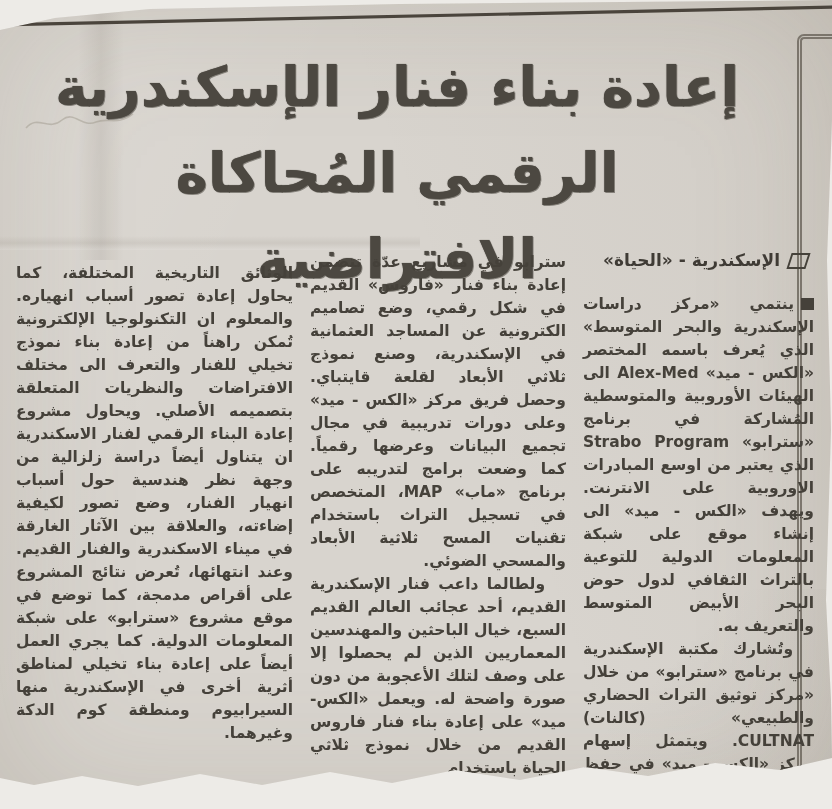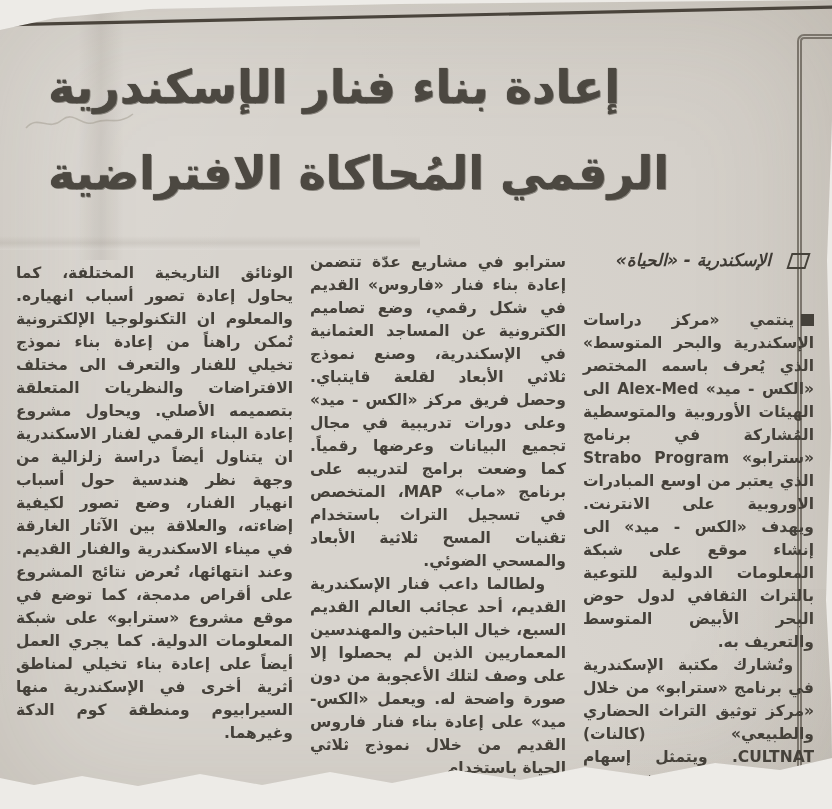--- a/index.html
+++ b/index.html
@@ -37,42 +37,42 @@
   .frame-right{
     position:absolute;top:34px;left:797px;width:40px;height:728px;
     border-top:5px double #6e685f;border-left:5px double #6e685f;
     border-radius:7px 0 0 0;opacity:.85;
   }
   
   .handwriting{position:absolute;left:22px;top:102px;opacity:.45;}
   
   .headline{
     position:absolute;top:44px;left:48px;right:86px;
-    direction:rtl;text-align:left;
+    direction:rtl;text-align:center;
     font-weight:bold;color:#4c4841;
-    font-size:46px;line-height:86px;
+    font-size:55px;line-height:86px;
     text-shadow:0 0 1px #4c4841, 1px 1px 0 rgba(76,72,65,.55);
     letter-spacing:-1px;
   }
   
   .columns{
     position:absolute;top:249px;left:16px;right:18px;bottom:18px;
     direction:rtl;display:flex;justify-content:space-between;
   }
   .col{color:#45413a;font-weight:bold;font-size:15.5px;line-height:23px;
     text-align:justify;}
   .col p{margin:0;}
   .col p.indent{text-indent:1.35em;}
   .col-right{width:231px;}
   .col-mid{width:256px;padding-top:2px;}
   .col-left{width:277px;padding-top:13px;}
   .byline{
-    display:flex;align-items:center;gap:18px;
-    font-size:17px;font-style:italic;color:#3f3b35;
-    margin-bottom:37px;padding-right:6px;letter-spacing:0;
+    display:flex;align-items:center;gap:9px;
+    font-size:17px;color:#3f3b35;
+    margin-bottom:21px;padding-right:6px;letter-spacing:0;
   }
   .byline-square{
     display:inline-block;width:15px;height:12px;flex:0 0 auto;
     border:2.5px solid #45413a;transform:skewX(-18deg);background:transparent;
   }
   .para-square{
     display:inline-block;width:13px;height:12px;background:#45413a;
     margin-left:7px;transform:translateY(1px);
   }
   .gap-before{margin-top:1px;}

